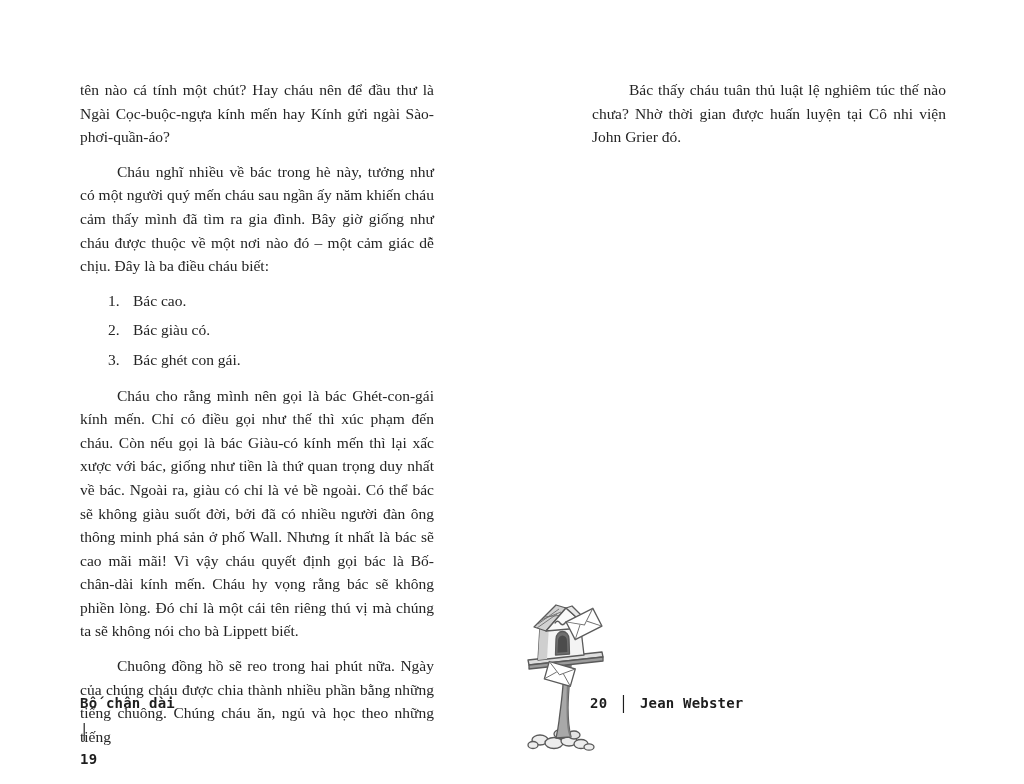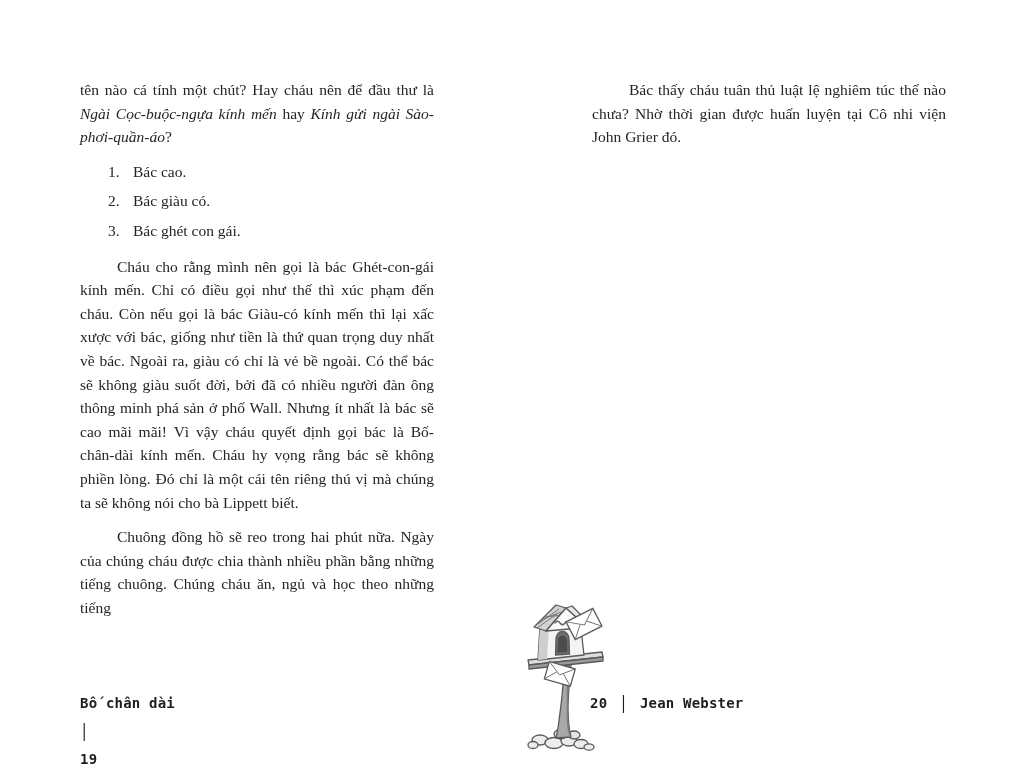--- a/index.html
+++ b/index.html
@@ -16,21 +16,21 @@
     top: 78px;
     width: 354px;
     font-size: 15.5px;
     line-height: 23.6px;
     text-align: justify;
   }
   .page-col.left  { left: 80px; }
   .page-col.right { left: 592px; }
   .para { margin: 0 0 11px 0; }
   .para.indent { text-indent: 37px; }
-  .seg-italic { font-style: italic; }
+  .seg-italic { }
   .numbered-list { margin: 3px 0 12px 0; }
   .list-row { display: flex; margin: 0 0 6px 28px; text-align: left; }
   .list-num { width: 25px; flex: none; }
   .closing-line   { margin: 15px 0 0 37px; text-align: left; }
   .signature-line { margin: 12px 0 0 37px; text-align: left; }
   .page-footer {
     position: absolute;
     top: 695px;
     font-family: "DejaVu Sans Mono", monospace;
     font-weight: bold;
@@ -54,20 +54,21 @@
   }
   svg .ink   { stroke: #5a5a5a; stroke-width: 1.3; stroke-linejoin: round; stroke-linecap: round; }
   svg .thin  { stroke: #6e6e6e; stroke-width: 0.9; }
 </style>
 </head>
 <body>
 
 <div class="page-col left">
   <p class="para"><span>tên nào cá tính một chút? Hay cháu nên để đầu thư là </span><span class="seg-italic">Ngài Cọc-buộc-ngựa kính mến</span><span> hay </span><span class="seg-italic">Kính gửi ngài Sào-phơi-quần-áo</span><span>?</span></p>
 
+  <p class="para indent">Cháu nghĩ nhiều về bác trong hè này, tưởng như có một người quý mến cháu sau ngần ấy năm khiến cháu cảm thấy mình đã tìm ra gia đình. Bây giờ giống như cháu được thuộc về một nơi nào đó – một cảm giác dễ chịu. Đây là ba điều cháu biết:</p>
 
   <div class="numbered-list">
     <div class="list-row">
       <span class="list-num">1.</span>
       <span>Bác cao.</span>
     </div>
     <div class="list-row">
       <span class="list-num">2.</span>
       <span>Bác giàu có.</span>
     </div>

